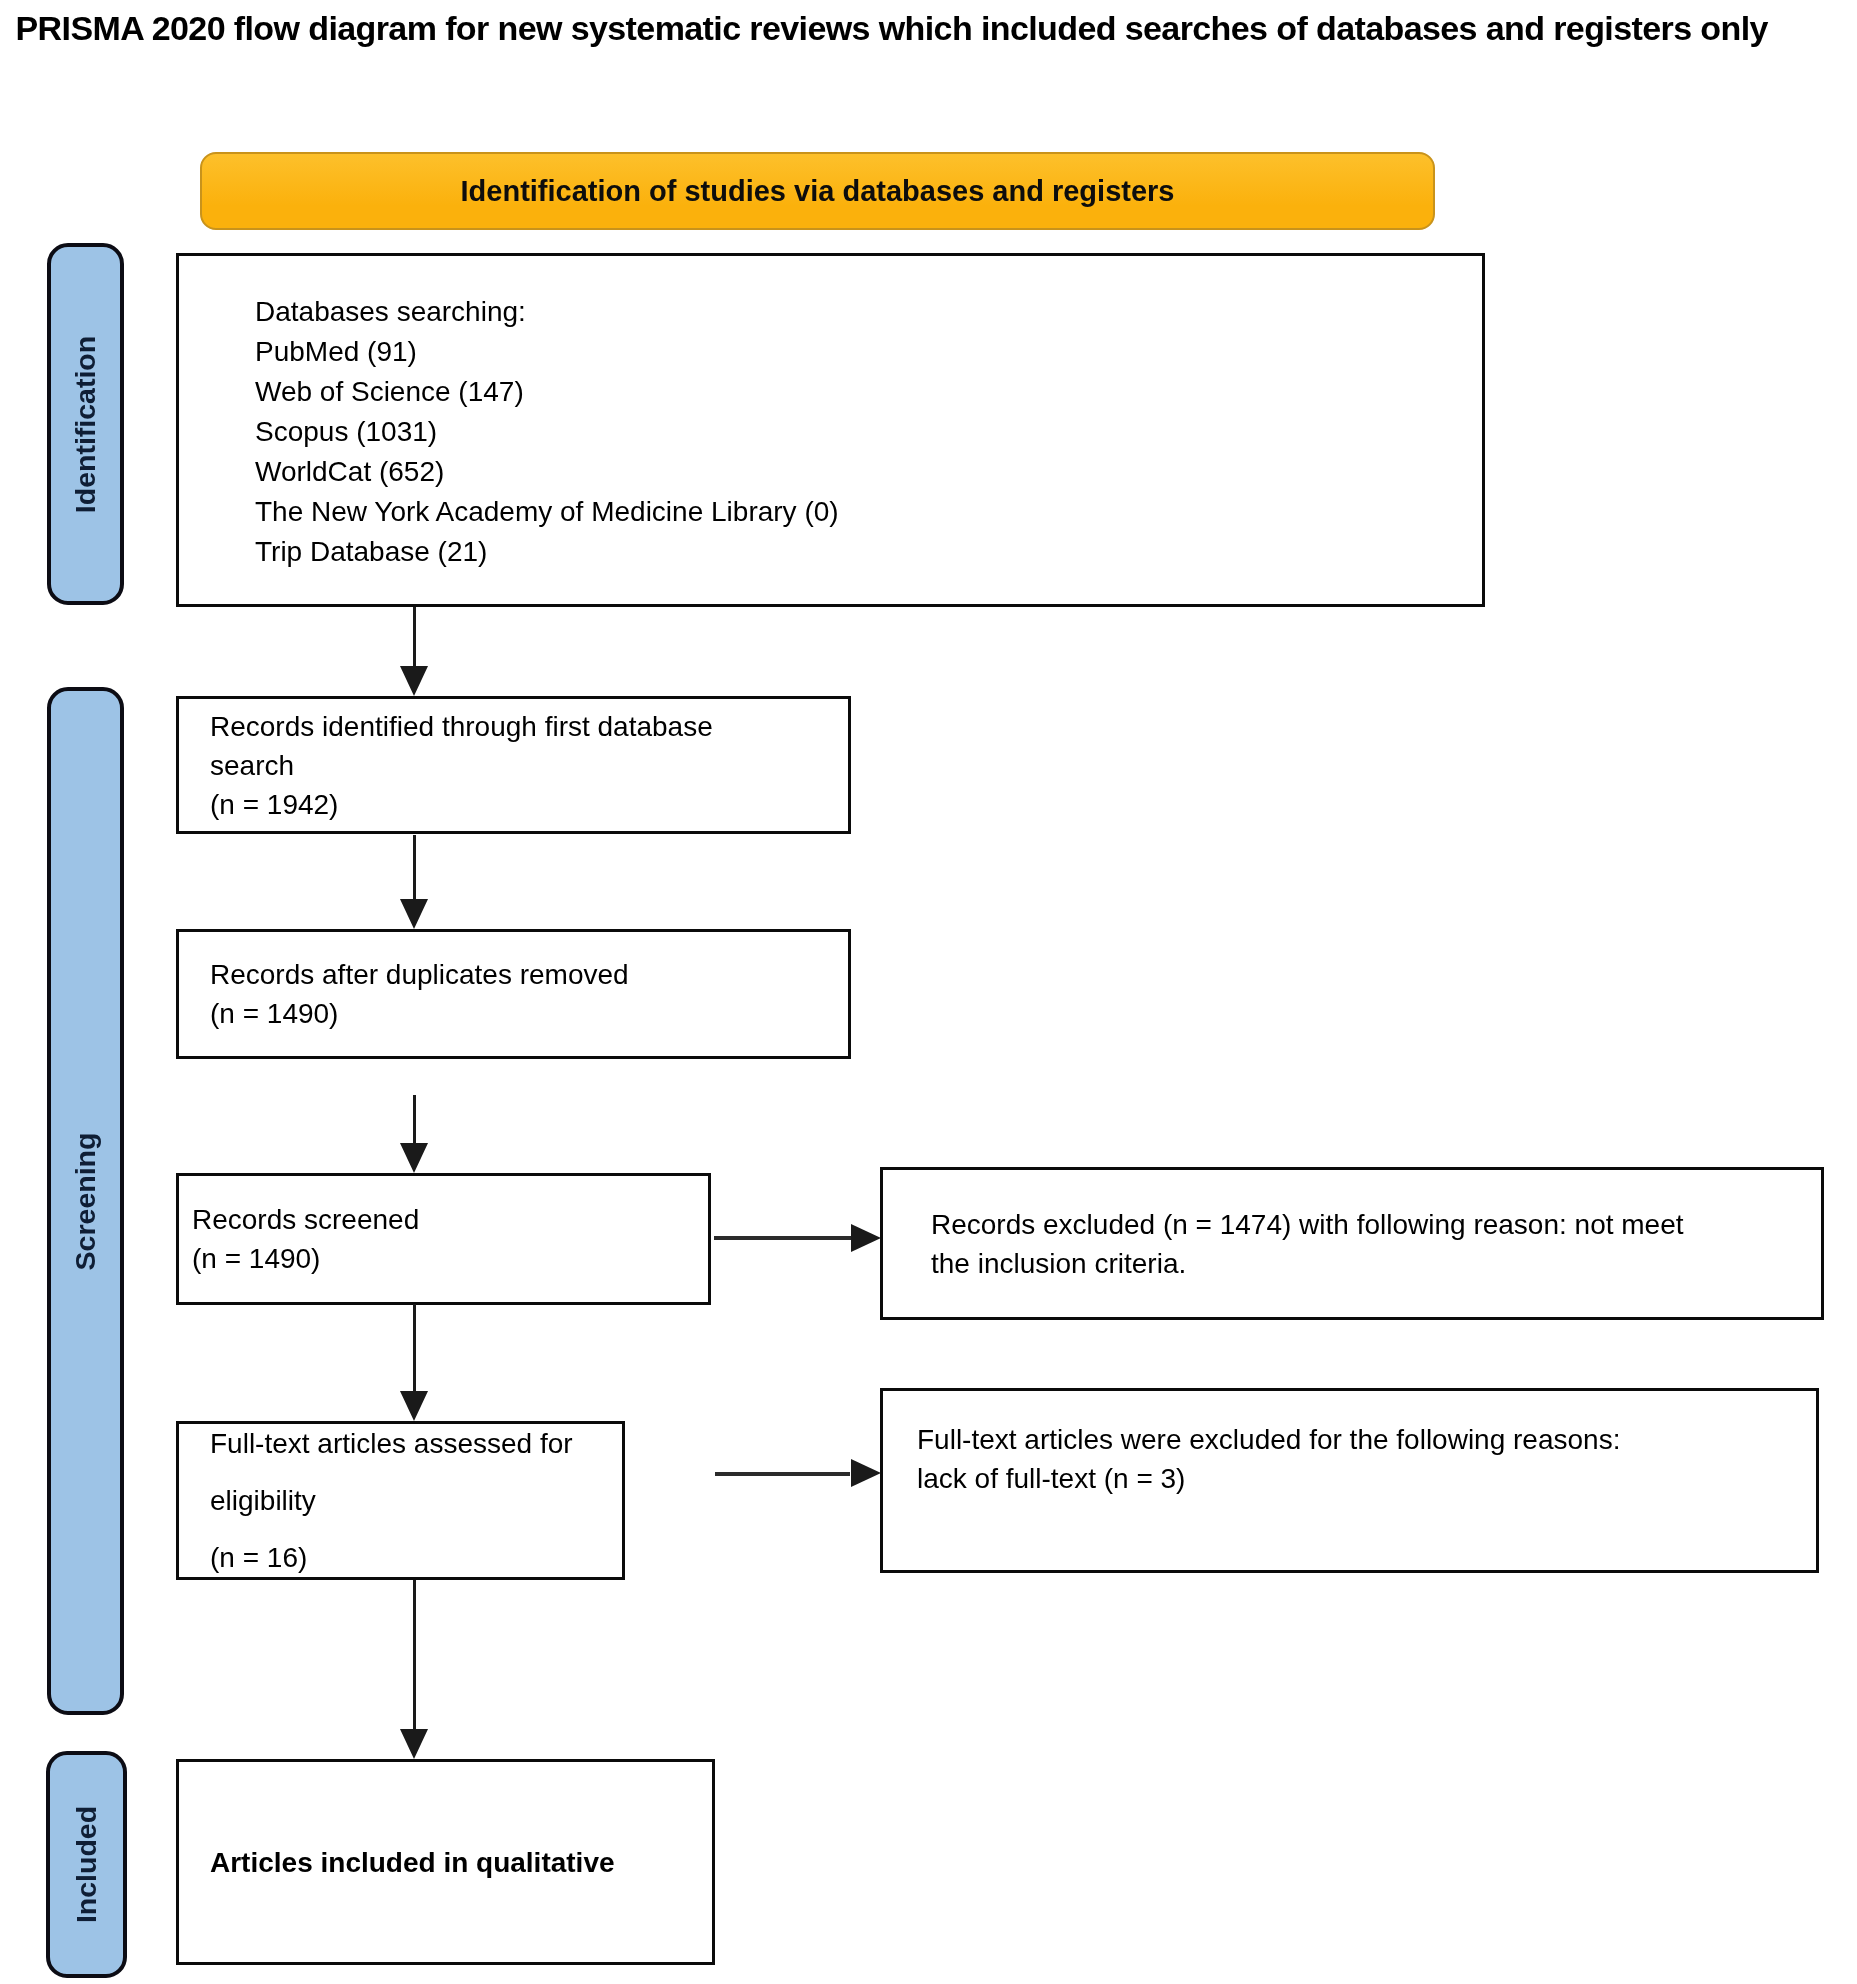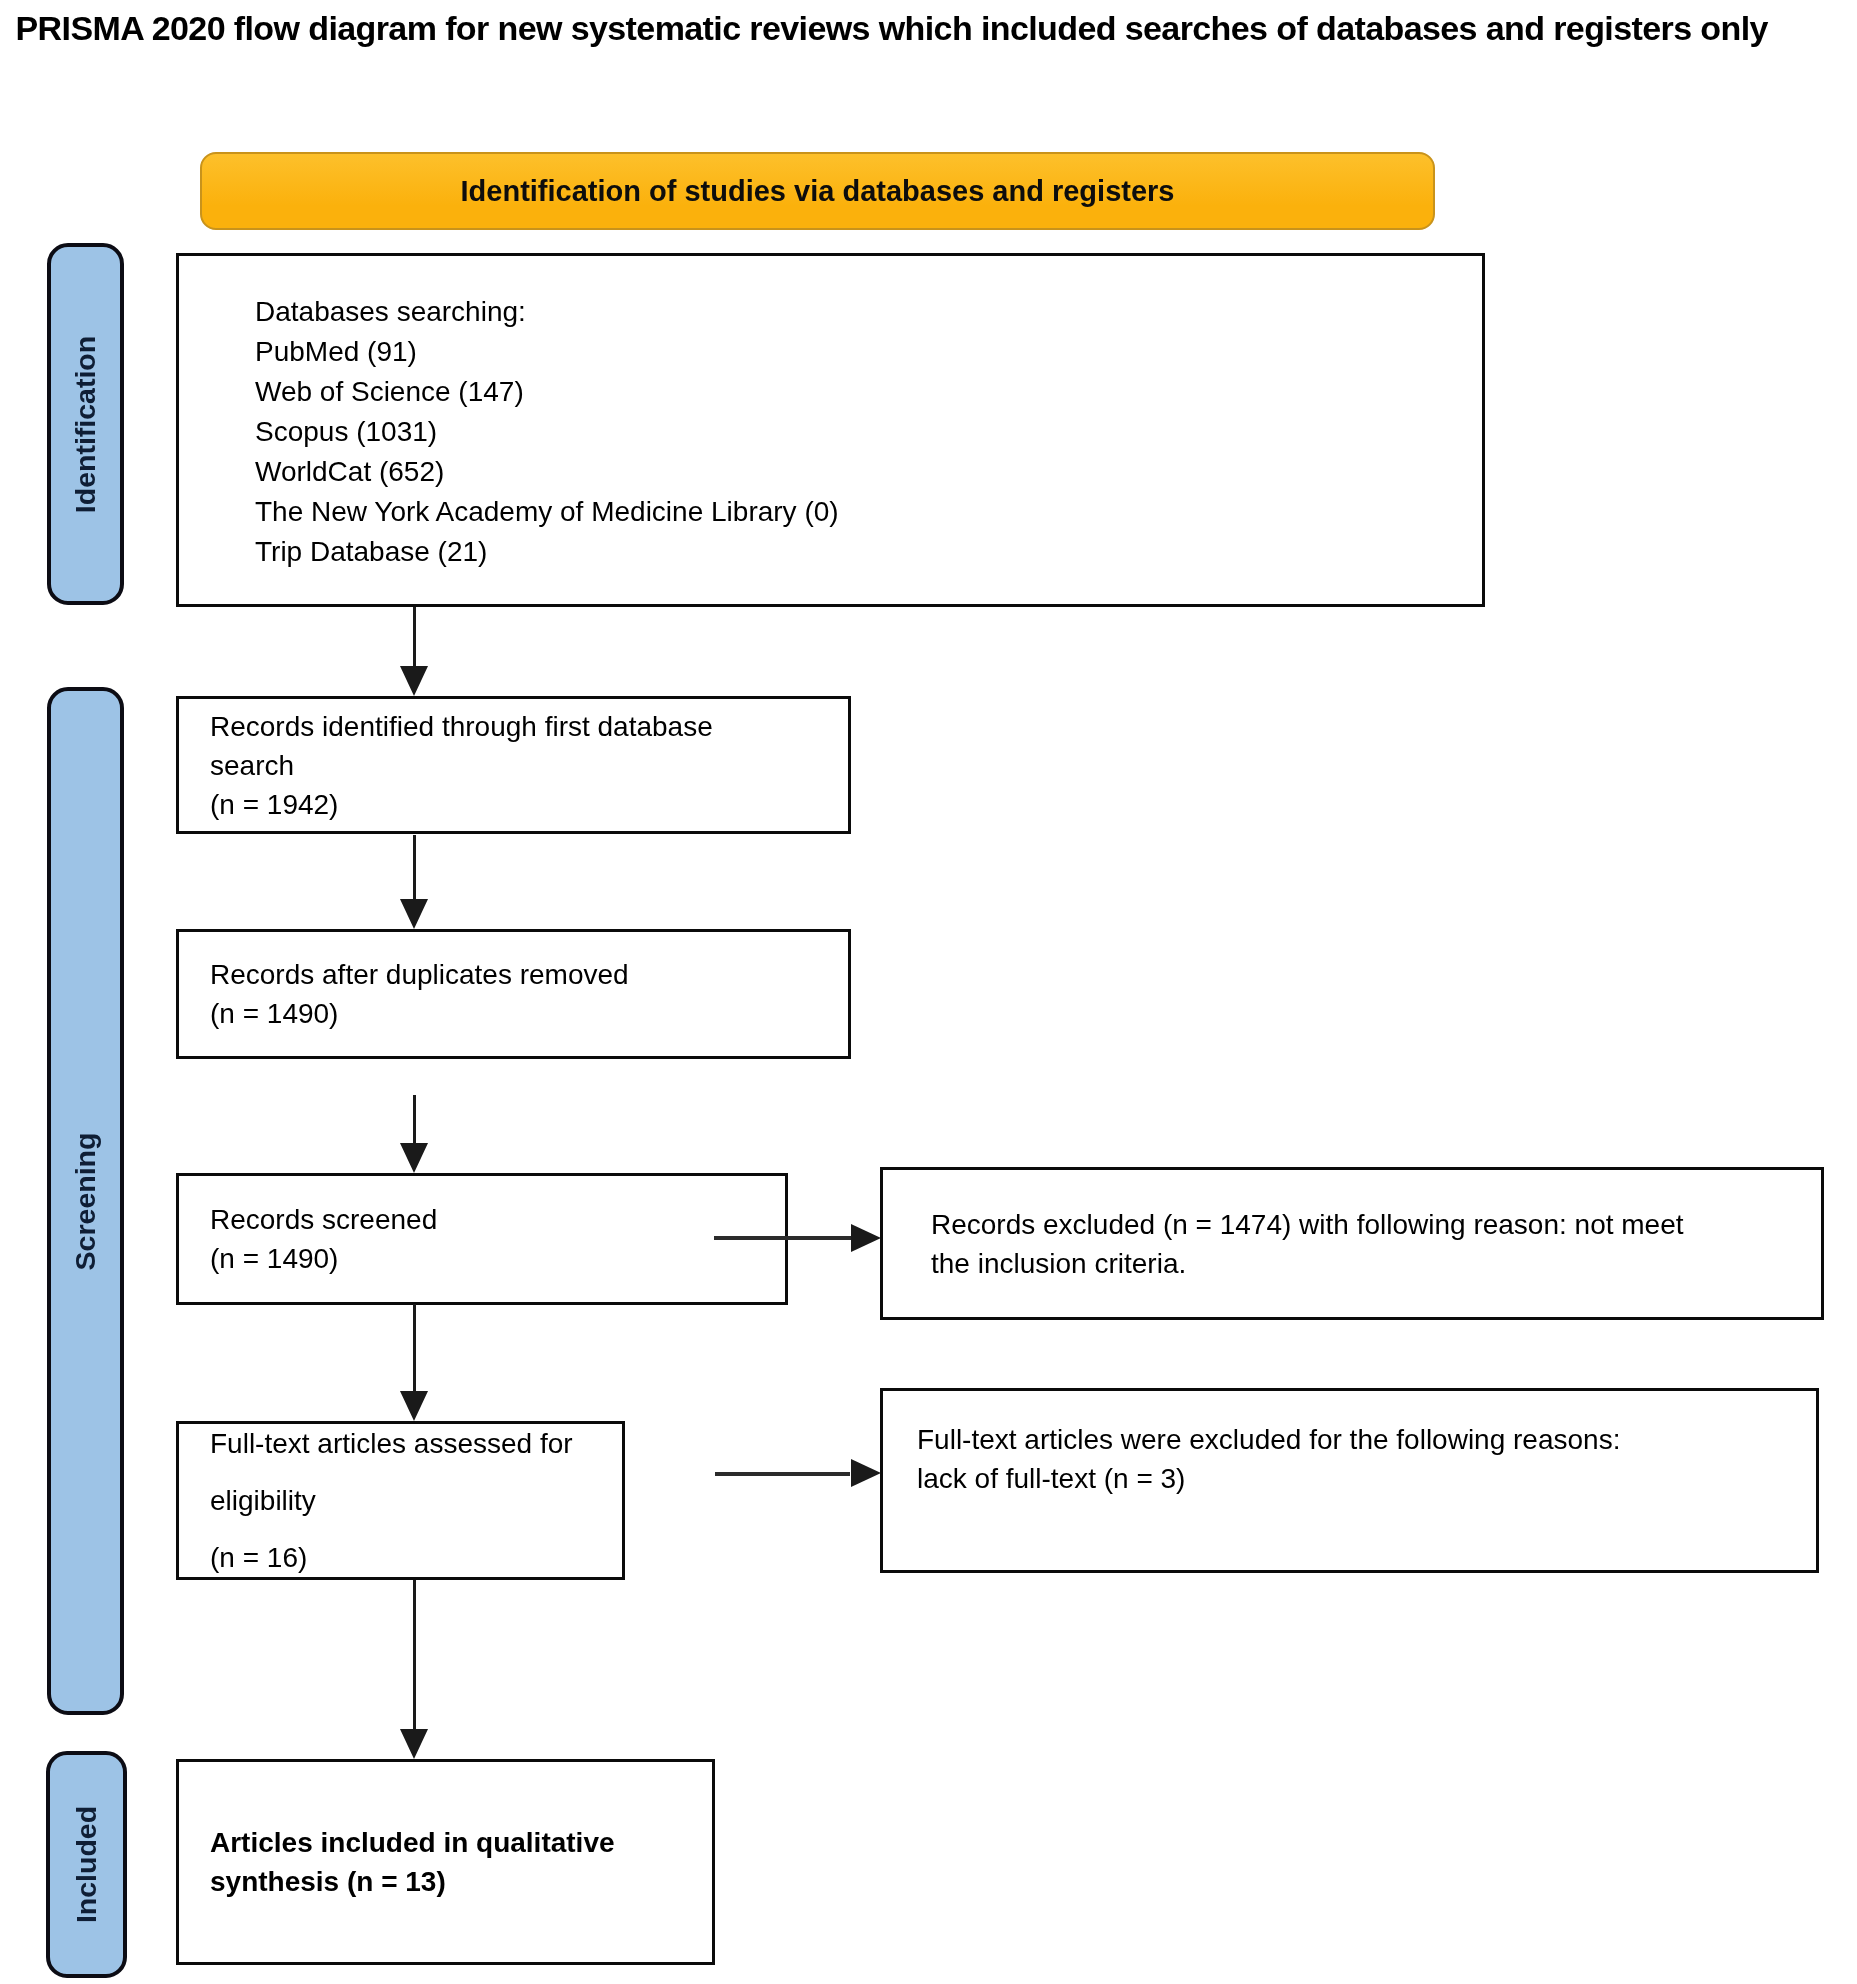--- a/index.html
+++ b/index.html
@@ -61,21 +61,21 @@
   }
   .box .line { white-space: nowrap; }
   #box-databases {
     left: 176px; top: 253px; width: 1309px; height: 354px;
     justify-content: flex-start;
     padding: 36px 25px 0 76px;
     line-height: 40px;
   }
   #box-identified   { left: 176px; top: 696px; width: 675px; height: 138px; padding-left: 31px; }
   #box-deduplicated { left: 176px; top: 929px; width: 675px; height: 130px; padding-left: 31px; }
-  #box-screened     { left: 176px; top: 1173px; width: 612px;  height: 132px; padding-left: 31px; }
+  #box-screened     { left: 176px; top: 1173px; width: 535px;  height: 132px; padding-left: 13px; }
   #box-records-excluded {
     left: 880px; top: 1167px; width: 944px; height: 153px;
     padding-left: 48px; padding-right: 18.6px;
   }
   #box-records-excluded .line { white-space: normal; }
   #box-fulltext-assessed { left: 176px; top: 1421px; width: 449px; height: 159px; padding-left: 31px; justify-content: space-between; }
   #box-fulltext-excluded {
     left: 880px; top: 1388px; width: 939px; height: 185px;
     justify-content: flex-start;
     padding: 28.5px 18.6px 0 34px;
@@ -164,21 +164,20 @@
     <div class="line">(n = 16)</div>
   </div>
 
   <div class="box" id="box-fulltext-excluded">
     <div class="line">Full-text articles were excluded for the following reasons:</div>
     <div class="line">lack of full-text (n = 3)</div>
   </div>
 
   <div class="box" id="box-included-articles">
     <div class="line">Articles included in qualitative</div>
-    <div class="line">synthesis (n = 13)</div>
   </div>
 
   <div class="vline" style="left:413px; top:607px;  height:60px;"></div>
   <div class="vhead" style="left:400px; top:666px;"></div>
 
   <div class="vline" style="left:413px; top:835px; height:65px;"></div>
   <div class="vhead" style="left:400px; top:899px;"></div>
 
   <div class="vline" style="left:413px; top:1095px; height:48px;"></div>
   <div class="vhead" style="left:400px; top:1143px;"></div>

